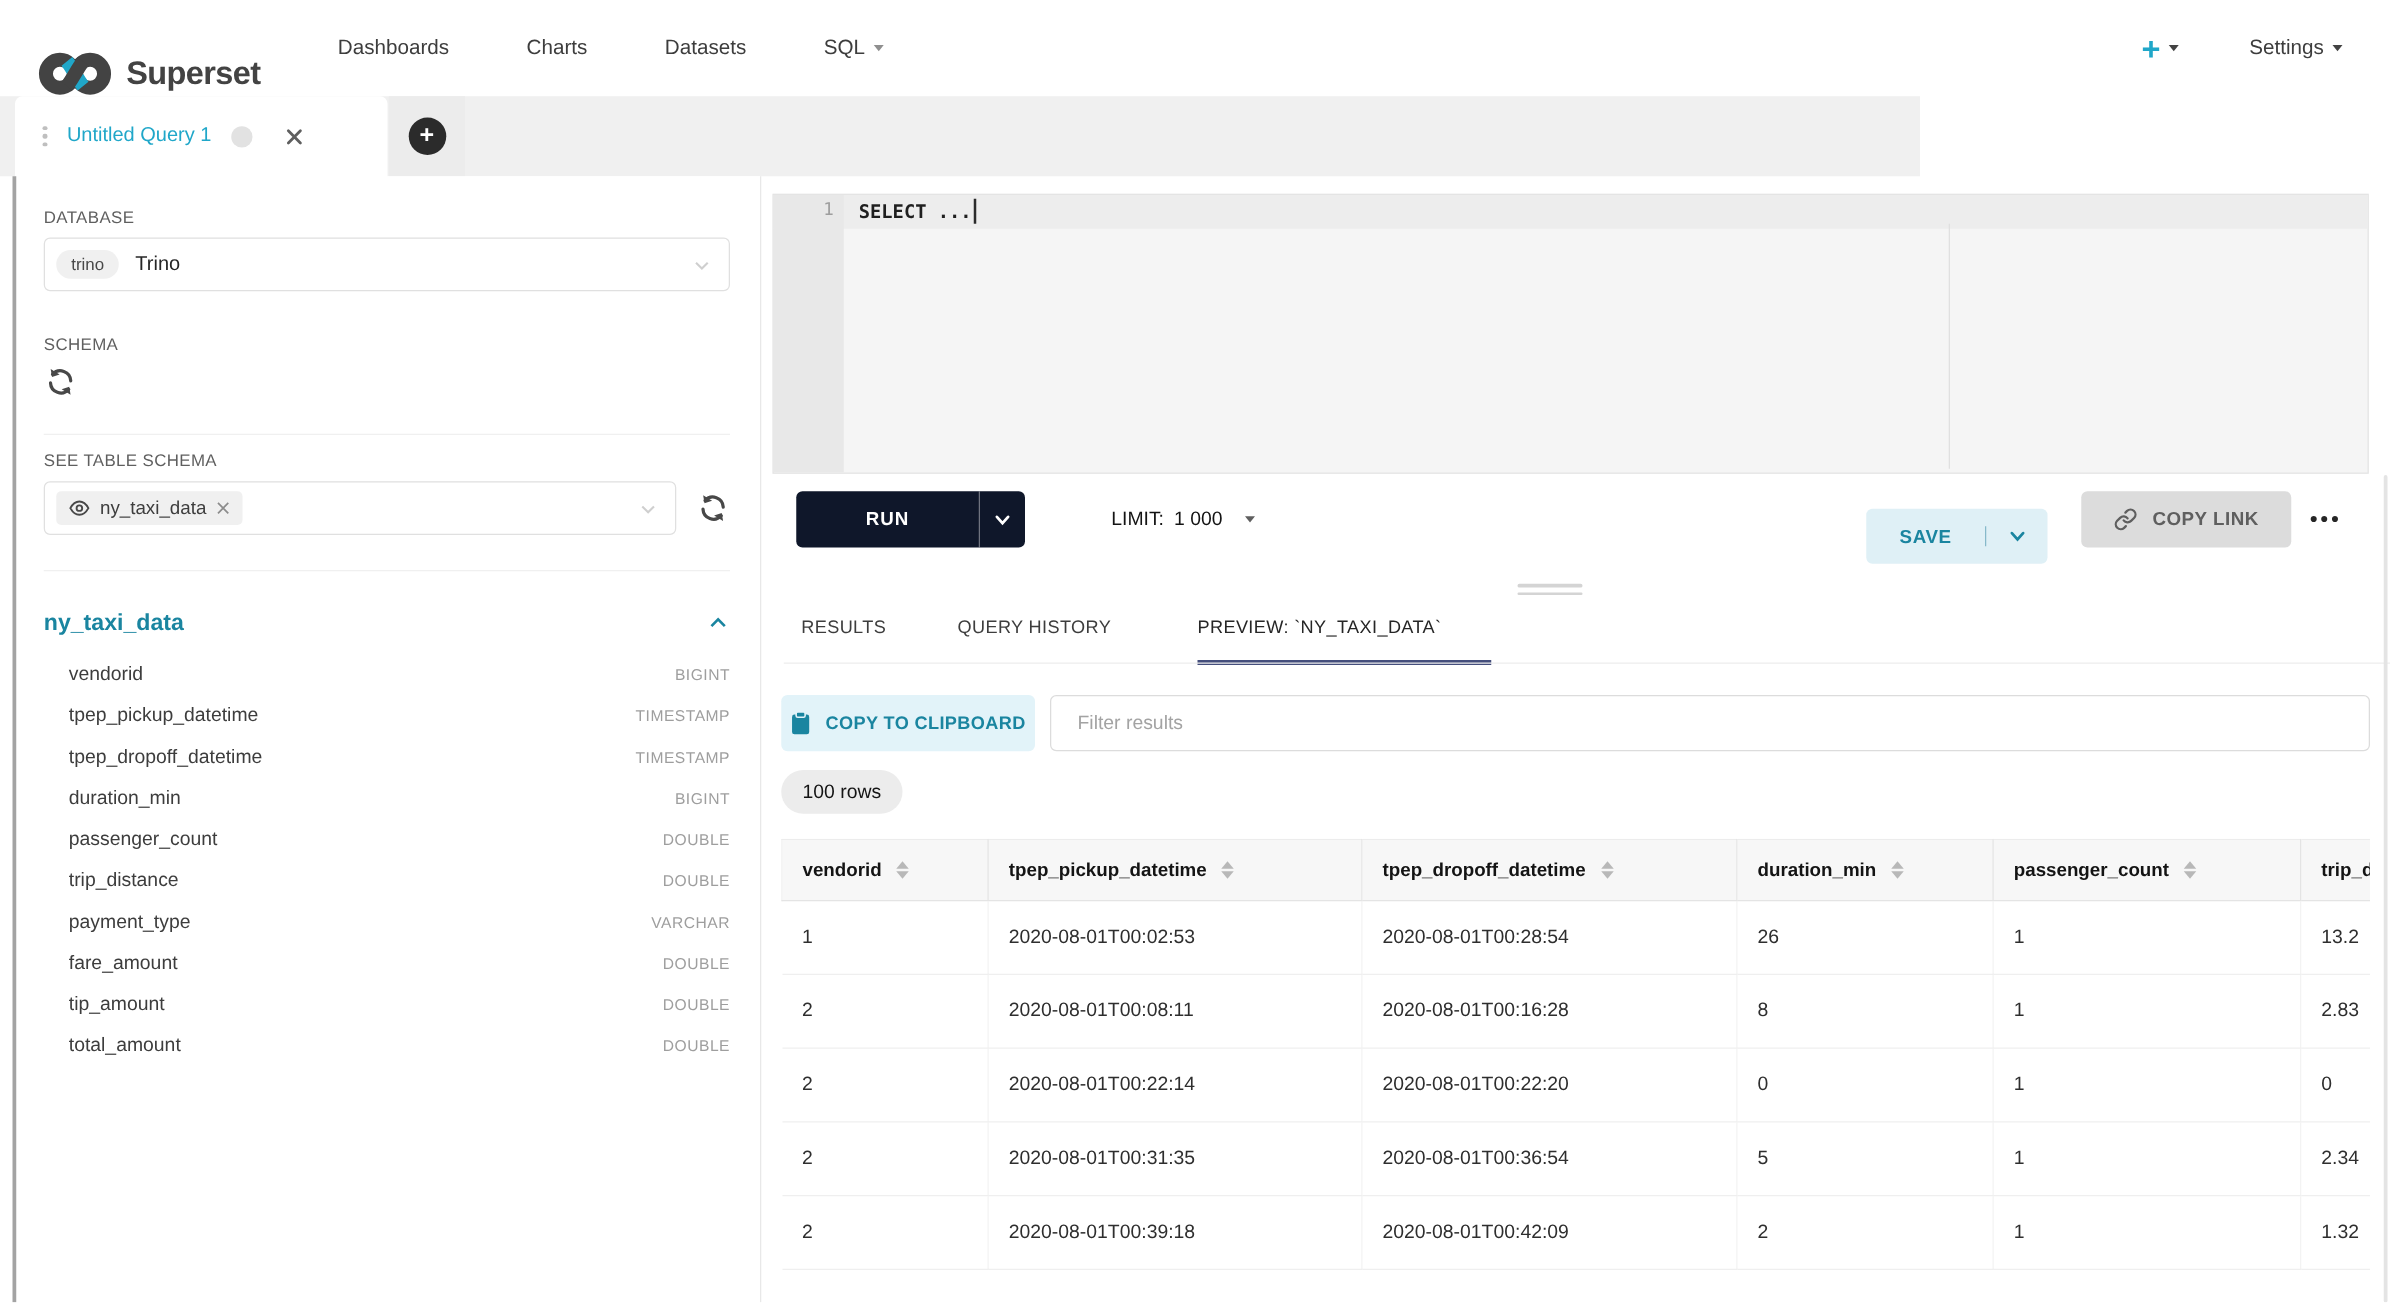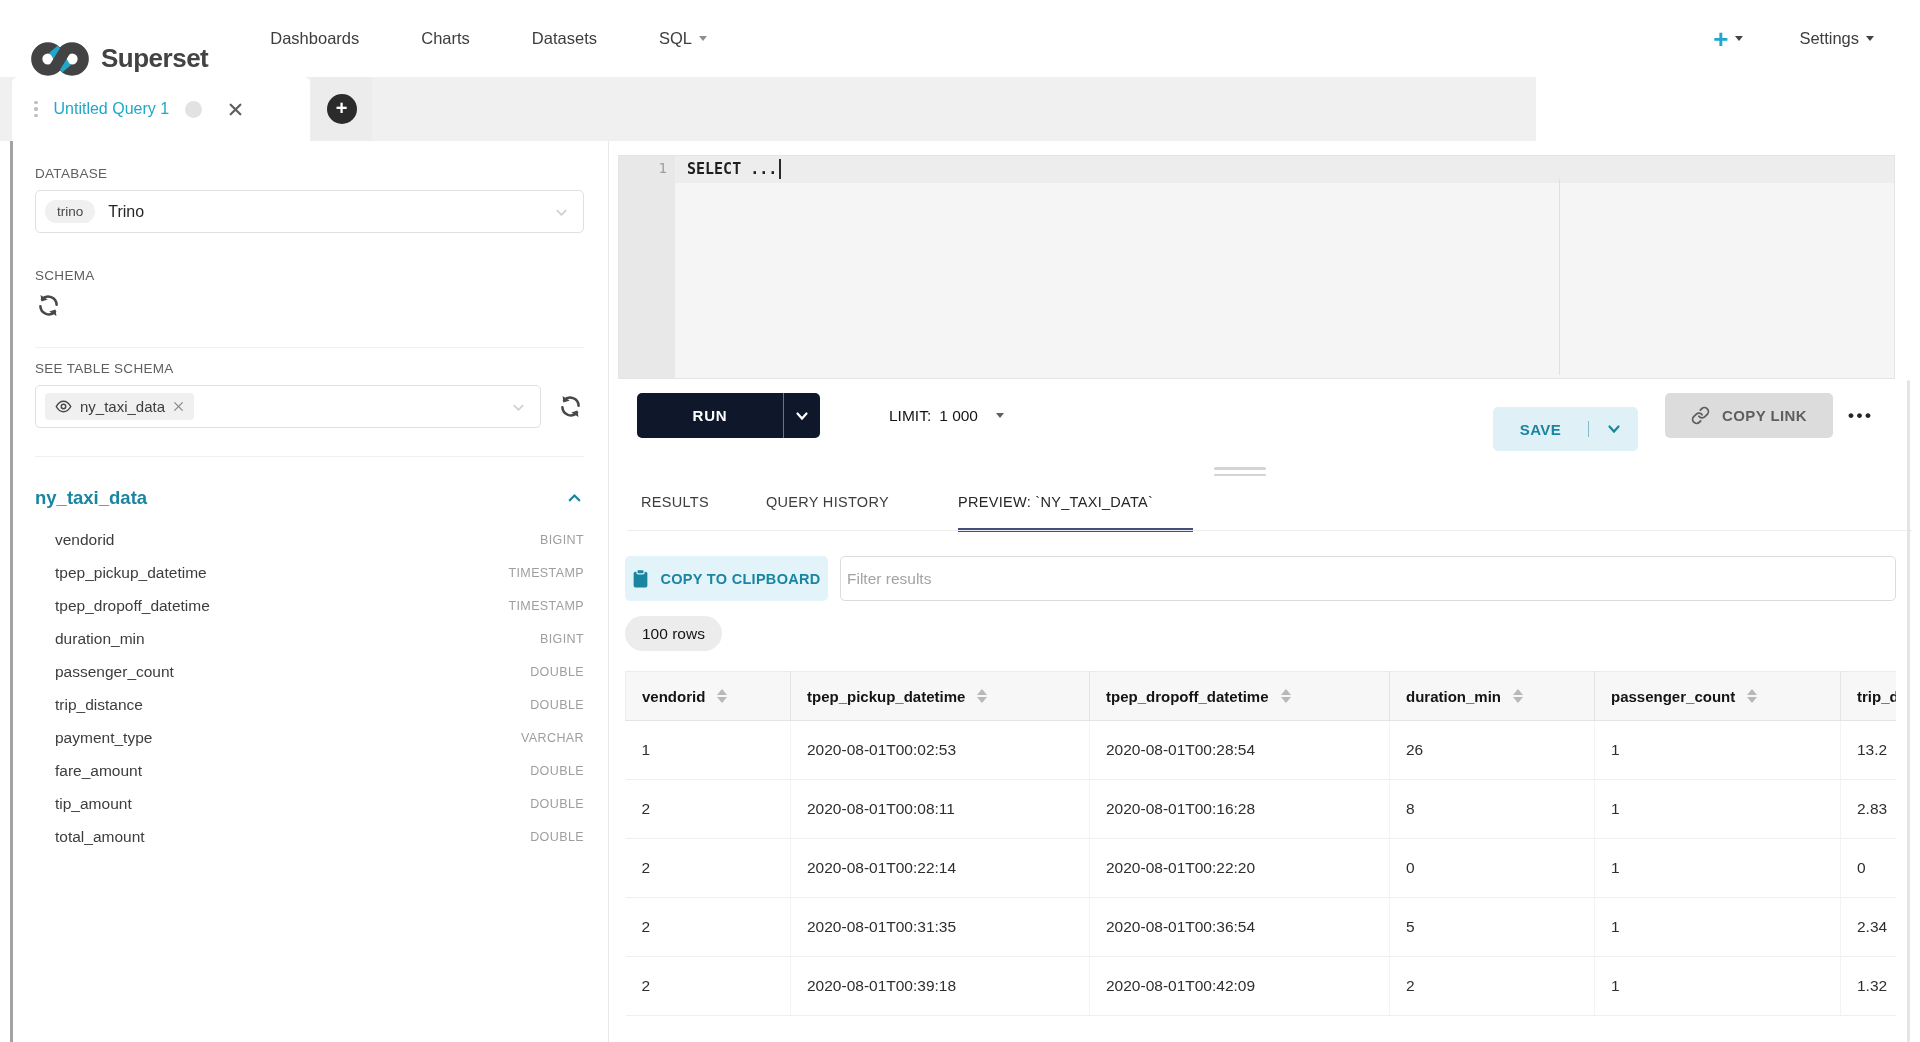--- a/index.html
+++ b/index.html
@@ -81,21 +81,21 @@
   .south-tabs { position:absolute; left:16px; top:488px; width:1920px; height:43px; }
   .south-tabs .rule { position:absolute; left:611px; top:42px; width:1285px; height:1px; background:#ededed; }
   .s-tab { position:absolute; top:6px; font-size:14.5px; color:#3d3d3d; letter-spacing:0.3px; cursor:pointer; white-space:nowrap; }
   .s-tab-0 { left:625px; }
   .s-tab-1 { left:750px; }
   .s-tab-2 { left:942px; color:#262626; }
   .ink-bar { position:absolute; left:942px; top:40px; width:235px; height:3.5px; background:#444e7c; }
 
   
   .clipboard-btn { position:absolute; left:625px; top:556px; height:45px; width:203px; background:#e2f3f9; border-radius:5px; display:flex; align-items:center; justify-content:center; gap:11px; color:#1a85a0; font-size:14.5px; font-weight:600; letter-spacing:0.3px; cursor:pointer; }
-  .filter-input { position:absolute; left:840px; top:556px; width:1056px; height:45px; border:1px solid #dcdcdc; border-radius:5px; font-size:15.5px; color:#262626; padding:0 6px; font-family:"Liberation Sans","DejaVu Sans",sans-serif; outline:none; }
+  .filter-input { position:absolute; left:840px; top:556px; width:1056px; height:45px; border:1px solid #dcdcdc; border-radius:5px; font-size:15.5px; color:#262626; padding:0 21px; font-family:"Liberation Sans","DejaVu Sans",sans-serif; outline:none; }
   .filter-input::placeholder { color:#a3a3a3; }
   .rowcount-pill { position:absolute; left:625px; top:616px; height:35px; background:#ececec; border-radius:18px; display:inline-flex; align-items:center; padding:0 17px; font-size:15.5px; color:#141414; }
 
   
   .table-wrap { position:absolute; left:625px; top:671px; width:1271px; height:345px; overflow:hidden; }
   table.results { border-collapse:collapse; table-layout:fixed; width:1475px; }
   table.results th, table.results td { text-align:left; padding:0 0 0 16px; white-space:nowrap; overflow:hidden; }
   table.results th:nth-child(1), table.results td:nth-child(1) { width:165px; }
   table.results th:nth-child(2), table.results td:nth-child(2) { width:299px; }
   table.results th:nth-child(3), table.results td:nth-child(3) { width:300px; }

